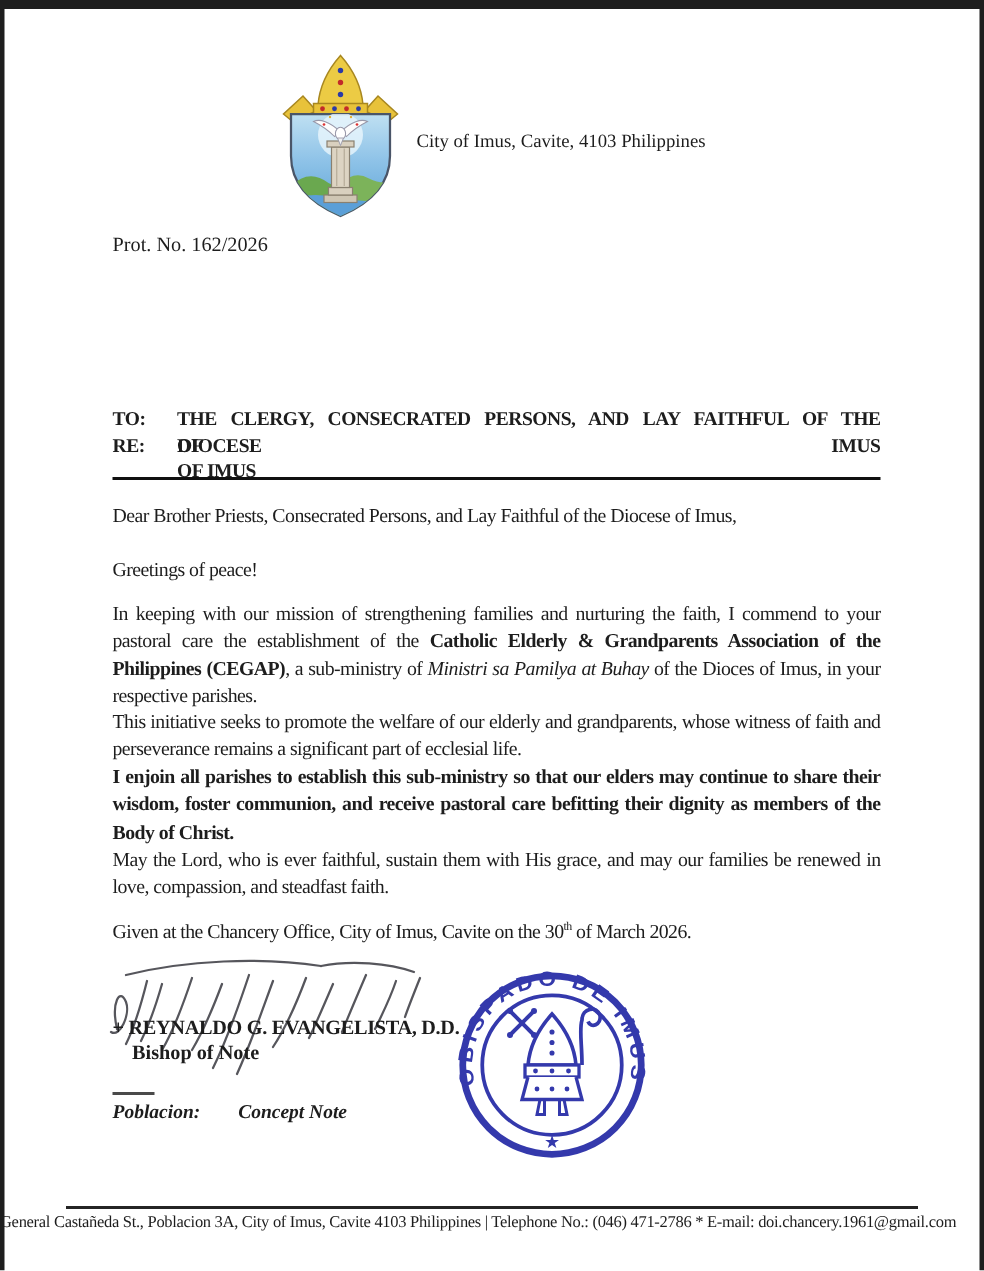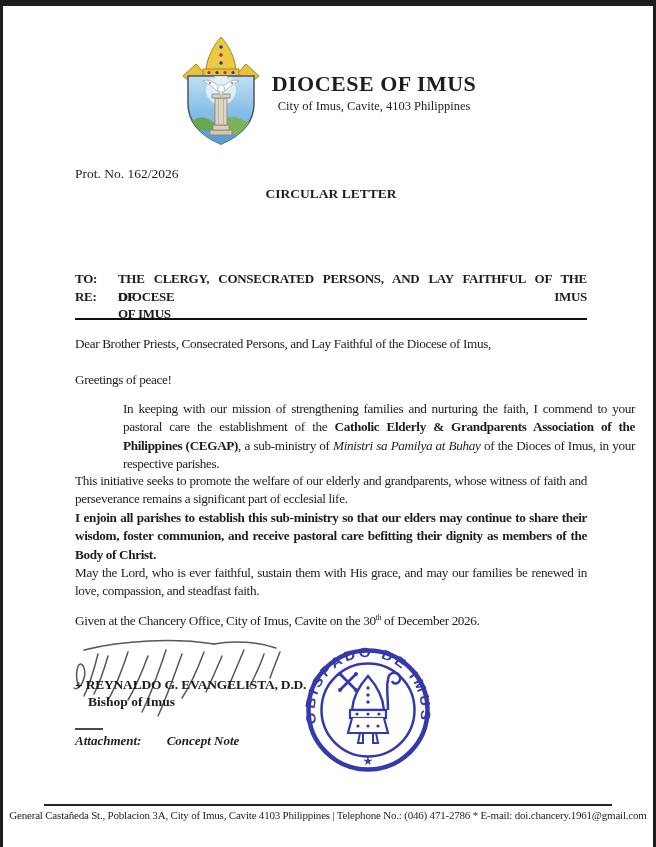--- a/index.html
+++ b/index.html
@@ -11,48 +11,48 @@
   .scan-border.top{top:0;left:0;width:656px;height:6px;}
   .scan-border.left{top:0;left:0;width:3px;height:847px;}
   .scan-border.right{top:0;right:0;width:3px;height:847px;}
 
   .header{position:absolute;top:36px;left:0;width:656px;display:flex;justify-content:center;align-items:center;gap:10px;}
   .org-title{font-size:22px;font-weight:bold;letter-spacing:.5px;line-height:1.05;}
   .org-address{font-size:12.5px;margin-top:3px;text-align:center;}
 
   .abs{position:absolute;left:75px;width:512px;}
   .body-text{font-size:13.2px;line-height:18.4px;letter-spacing:-0.35px;text-align:justify;margin:0;}
-  .prot{top:166px;font-size:13.5px;}
+  .prot{top:155px;font-size:13.5px;}
   .doc-heading{top:185px;text-align:center;font-weight:bold;font-size:13.5px;line-height:17px;}
   .recip{display:grid;grid-template-columns:43px 1fr;font-weight:bold;font-size:13px;line-height:17.5px;letter-spacing:-0.3px;}
   .recip .lines div:first-child{text-align:justify;text-align-last:justify;}
   .to-block{top:246px;margin-top:24px;}
   .re-block{top:288px;}
   .head-rule{top:318px;border-top:2.5px solid #101010;height:0;}
   .salutation{top:335px;}
   .greeting{top:371px;}
-  .para1{top:400px;margin-left:48px;}
+  .para1{top:400px;}
   .para2{top:472px;}
   .para3{top:509px;font-weight:bold;}
   .para4{top:564px;}
   .dateline{top:609px;}
   sup{font-size:60%;vertical-align:super;}
 
   .sig-name{top:677px;font-size:13.5px;font-weight:bold;letter-spacing:-0.2px;}
   .sig-title{top:694px;left:88px;font-size:13.5px;font-weight:bold;}
   .attach-rule{top:728px;width:28px;border-top:2px solid #4a4a4a;height:0;}
   .attach-row{top:733px;font-size:13px;font-weight:bold;font-style:italic;}
   .attach-row .val{margin-left:22px;}
 
   .signature-svg{position:absolute;left:64px;top:634px;pointer-events:none;}
   .seal{position:absolute;left:304px;top:646px;}
   .crest{display:block;}
 
   .footer-rule{position:absolute;left:44px;top:804px;width:568px;border-top:2px solid #242424;height:0;}
-  .footer-text{position:absolute;left:0;top:809px;width:656px;text-align:center;font-size:11px;letter-spacing:-0.2px;}
+  .footer-text{position:absolute;left:0;top:809px;width:656px;text-align:left;font-size:11px;letter-spacing:-0.2px;}
 </style>
 </head>
 <body>
 
 <div class="scan-border top"></div>
 <div class="scan-border left"></div>
 <div class="scan-border right"></div>
 
 <div class="header">
   <svg class="crest" width="82" height="114" viewBox="0 0 82 114">
@@ -97,28 +97,26 @@
       <path d="M41,52 C48,45 55,43 59,45 C53,48 48,52 45,55 Z" fill="#fdfdfd" stroke="#99a" stroke-width="0.7"></path>
       <ellipse cx="41" cy="53" rx="3.4" ry="4.2" fill="#ffffff" stroke="#99a" stroke-width="0.7"></ellipse>
       <path d="M39,56 L41,61 L43,56 Z" fill="#f2f2f2" stroke="#99a" stroke-width="0.6"></path>
       <circle cx="30" cy="47" r="0.9" fill="#d33"></circle>
         <circle cx="52" cy="47" r="0.9" fill="#d33"></circle>
       <circle cx="34" cy="42" r="0.8" fill="#e0b23a"></circle>
         <circle cx="48" cy="42" r="0.8" fill="#e0b23a"></circle>
     </g>
   </svg>
   <div>
-    <div class="org-title">DIOCESE OF IMUS</div>
     <div class="org-address">City of Imus, Cavite, 4103 Philippines</div>
   </div>
 </div>
 
 <div class="abs prot">Prot. No. 162/2026</div>
 <div class="abs doc-heading">
-  <div>CIRCULAR LETTER</div>
 </div>
 
 <div class="abs recip to-block">
   <div>TO:</div>
   <div class="lines">
     <div>THE CLERGY, CONSECRATED PERSONS, AND LAY FAITHFUL OF THE DIOCESE</div>
     <div>OF IMUS</div>
   </div>
 </div>
 <div class="abs recip re-block">
@@ -128,42 +126,42 @@
   </div>
 </div>
 <div class="abs head-rule"></div>
 
 <p class="abs body-text salutation">Dear Brother Priests, Consecrated Persons, and Lay Faithful of the Diocese of Imus,</p>
 <p class="abs body-text greeting">Greetings of peace!</p>
 <p class="abs body-text para1"><span>In keeping with our mission of strengthening families and nurturing the faith, I commend to your pastoral care the establishment of the </span><strong>Catholic Elderly &amp; Grandparents Association of the Philippines (CEGAP)</strong><span>, a sub-ministry of </span><em>Ministri sa Pamilya at Buhay</em><span> of the Dioces of Imus, in your respective parishes.</span></p>
 <p class="abs body-text para2">This initiative seeks to promote the welfare of our elderly and grandparents, whose witness of faith and perseverance remains a significant part of ecclesial life.</p>
 <p class="abs body-text para3">I enjoin all parishes to establish this sub-ministry so that our elders may continue to share their wisdom, foster communion, and receive pastoral care befitting their dignity as members of the Body of Christ.</p>
 <p class="abs body-text para4">May the Lord, who is ever faithful, sustain them with His grace, and may our families be renewed in love, compassion, and steadfast faith.</p>
-<p class="abs body-text dateline"><span>Given at the Chancery Office, City of Imus, Cavite on the 30</span><sup>th</sup><span> of December 2026.</span></p>
+<p class="abs body-text dateline"><span>Given at the Chancery Office, City of Imus, Cavite on the 30</span><sup>th</sup><span> of March 2026.</span></p>
 
 <svg class="signature-svg" width="250" height="95" viewBox="0 0 250 95">
   <g fill="none" stroke="#3f3f46" stroke-width="1.5" stroke-linecap="round" opacity="0.88">
     <path d="M20,16 C60,6 110,4 150,10"></path>
     <path d="M150,10 C170,6 195,8 212,14"></path>
     <path d="M14,52 C10,34 16,24 20,34 C23,42 16,58 10,54"></path>
     <path d="M34,20 C30,36 24,54 20,62"></path>
     <path d="M44,22 C40,36 34,52 30,60"></path>
     <path d="M64,18 C58,36 50,56 44,66"></path>
     <path d="M84,22 C78,38 70,56 64,66"></path>
     <path d="M102,16 C96,34 88,58 78,78"></path>
     <path d="M118,20 C112,36 104,60 94,82"></path>
     <path d="M140,18 C134,34 126,52 118,64"></path>
     <path d="M158,22 C152,36 146,50 142,58"></path>
     <path d="M180,16 C174,30 168,44 164,54"></path>
     <path d="M200,20 C196,32 190,44 186,52"></path>
     <path d="M216,18 C212,28 208,38 206,44"></path>
   </g>
 </svg>
 <div class="abs sig-name">+ REYNALDO G. EVANGELISTA, D.D.</div>
-<div class="abs sig-title">Bishop of Imus</div>
+<div class="abs sig-title">Bishop of Note</div>
 
 <svg class="seal" width="128" height="128" viewBox="0 0 128 128">
   <g stroke="#3439ac" fill="none">
     <circle cx="64" cy="64" r="59.5" stroke-width="4.5"></circle>
     <circle cx="64" cy="64" r="46.5" stroke-width="2.5"></circle>
     <defs>
         <path id="sealArc" d="M 13.3,79.5 A 53,53 0 1 1 114.7,79.5"></path>
       </defs>
     <text font-family="Liberation Sans, sans-serif" font-size="13.5" font-weight="bold" fill="#3439ac" stroke="none" letter-spacing="2.5">
       <textPath href="#sealArc" startOffset="2" textLength="192" lengthAdjust="spacingAndGlyphs">OBISPADO  DE  IMUS</textPath>
@@ -193,18 +191,18 @@
     <circle cx="54" cy="80" r="1.6" fill="#3439ac" stroke="none"></circle>
       <circle cx="64" cy="80" r="1.6" fill="#3439ac" stroke="none"></circle>
       <circle cx="74" cy="80" r="1.6" fill="#3439ac" stroke="none"></circle>
     <path d="M56,87 L54,97 L59,97 L59,87" stroke-width="2"></path>
     <path d="M69,87 L69,97 L74,97 L72,87" stroke-width="2"></path>
   </g>
 </svg>
 
 <div class="abs attach-rule"></div>
 <div class="abs attach-row">
-  <span>Attachment:</span>
+  <span>Poblacion:</span>
   <span class="val">Concept Note</span>
 </div>
 
 <div class="footer-rule"></div>
 <div class="footer-text">General Castañeda St., Poblacion 3A, City of Imus, Cavite 4103 Philippines | Telephone No.: (046) 471-2786 * E-mail: doi.chancery.1961@gmail.com</div>
 
 </body></html>

